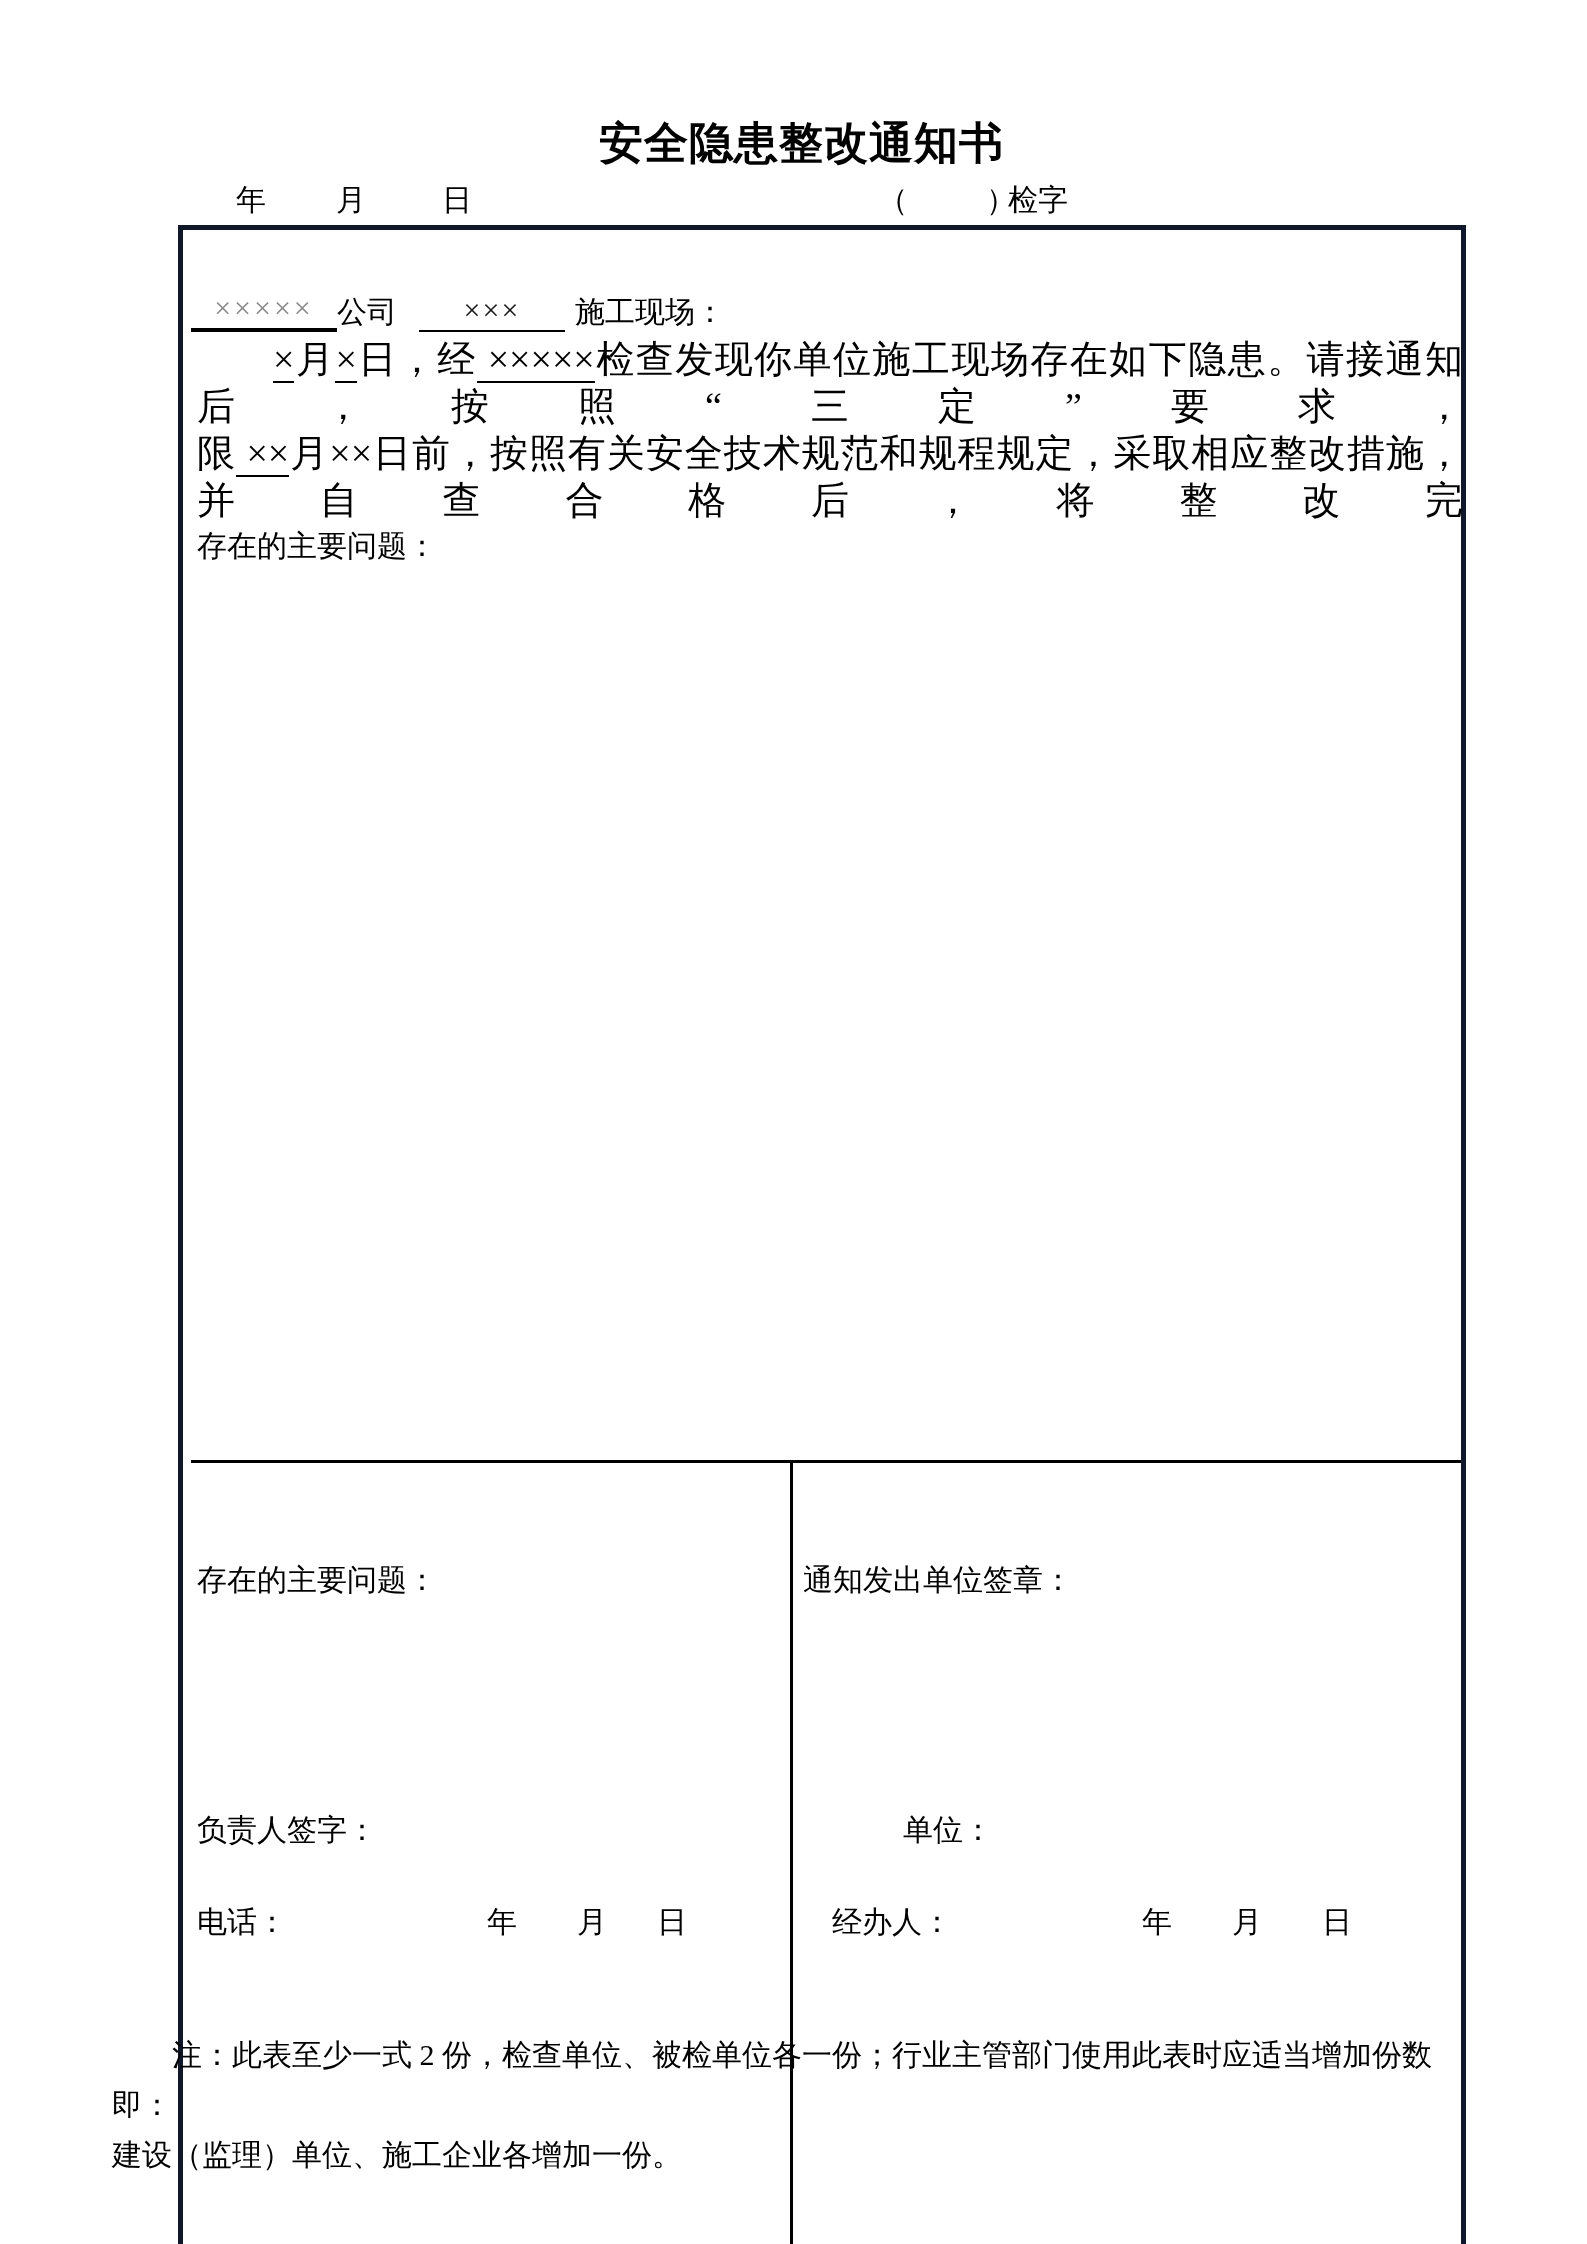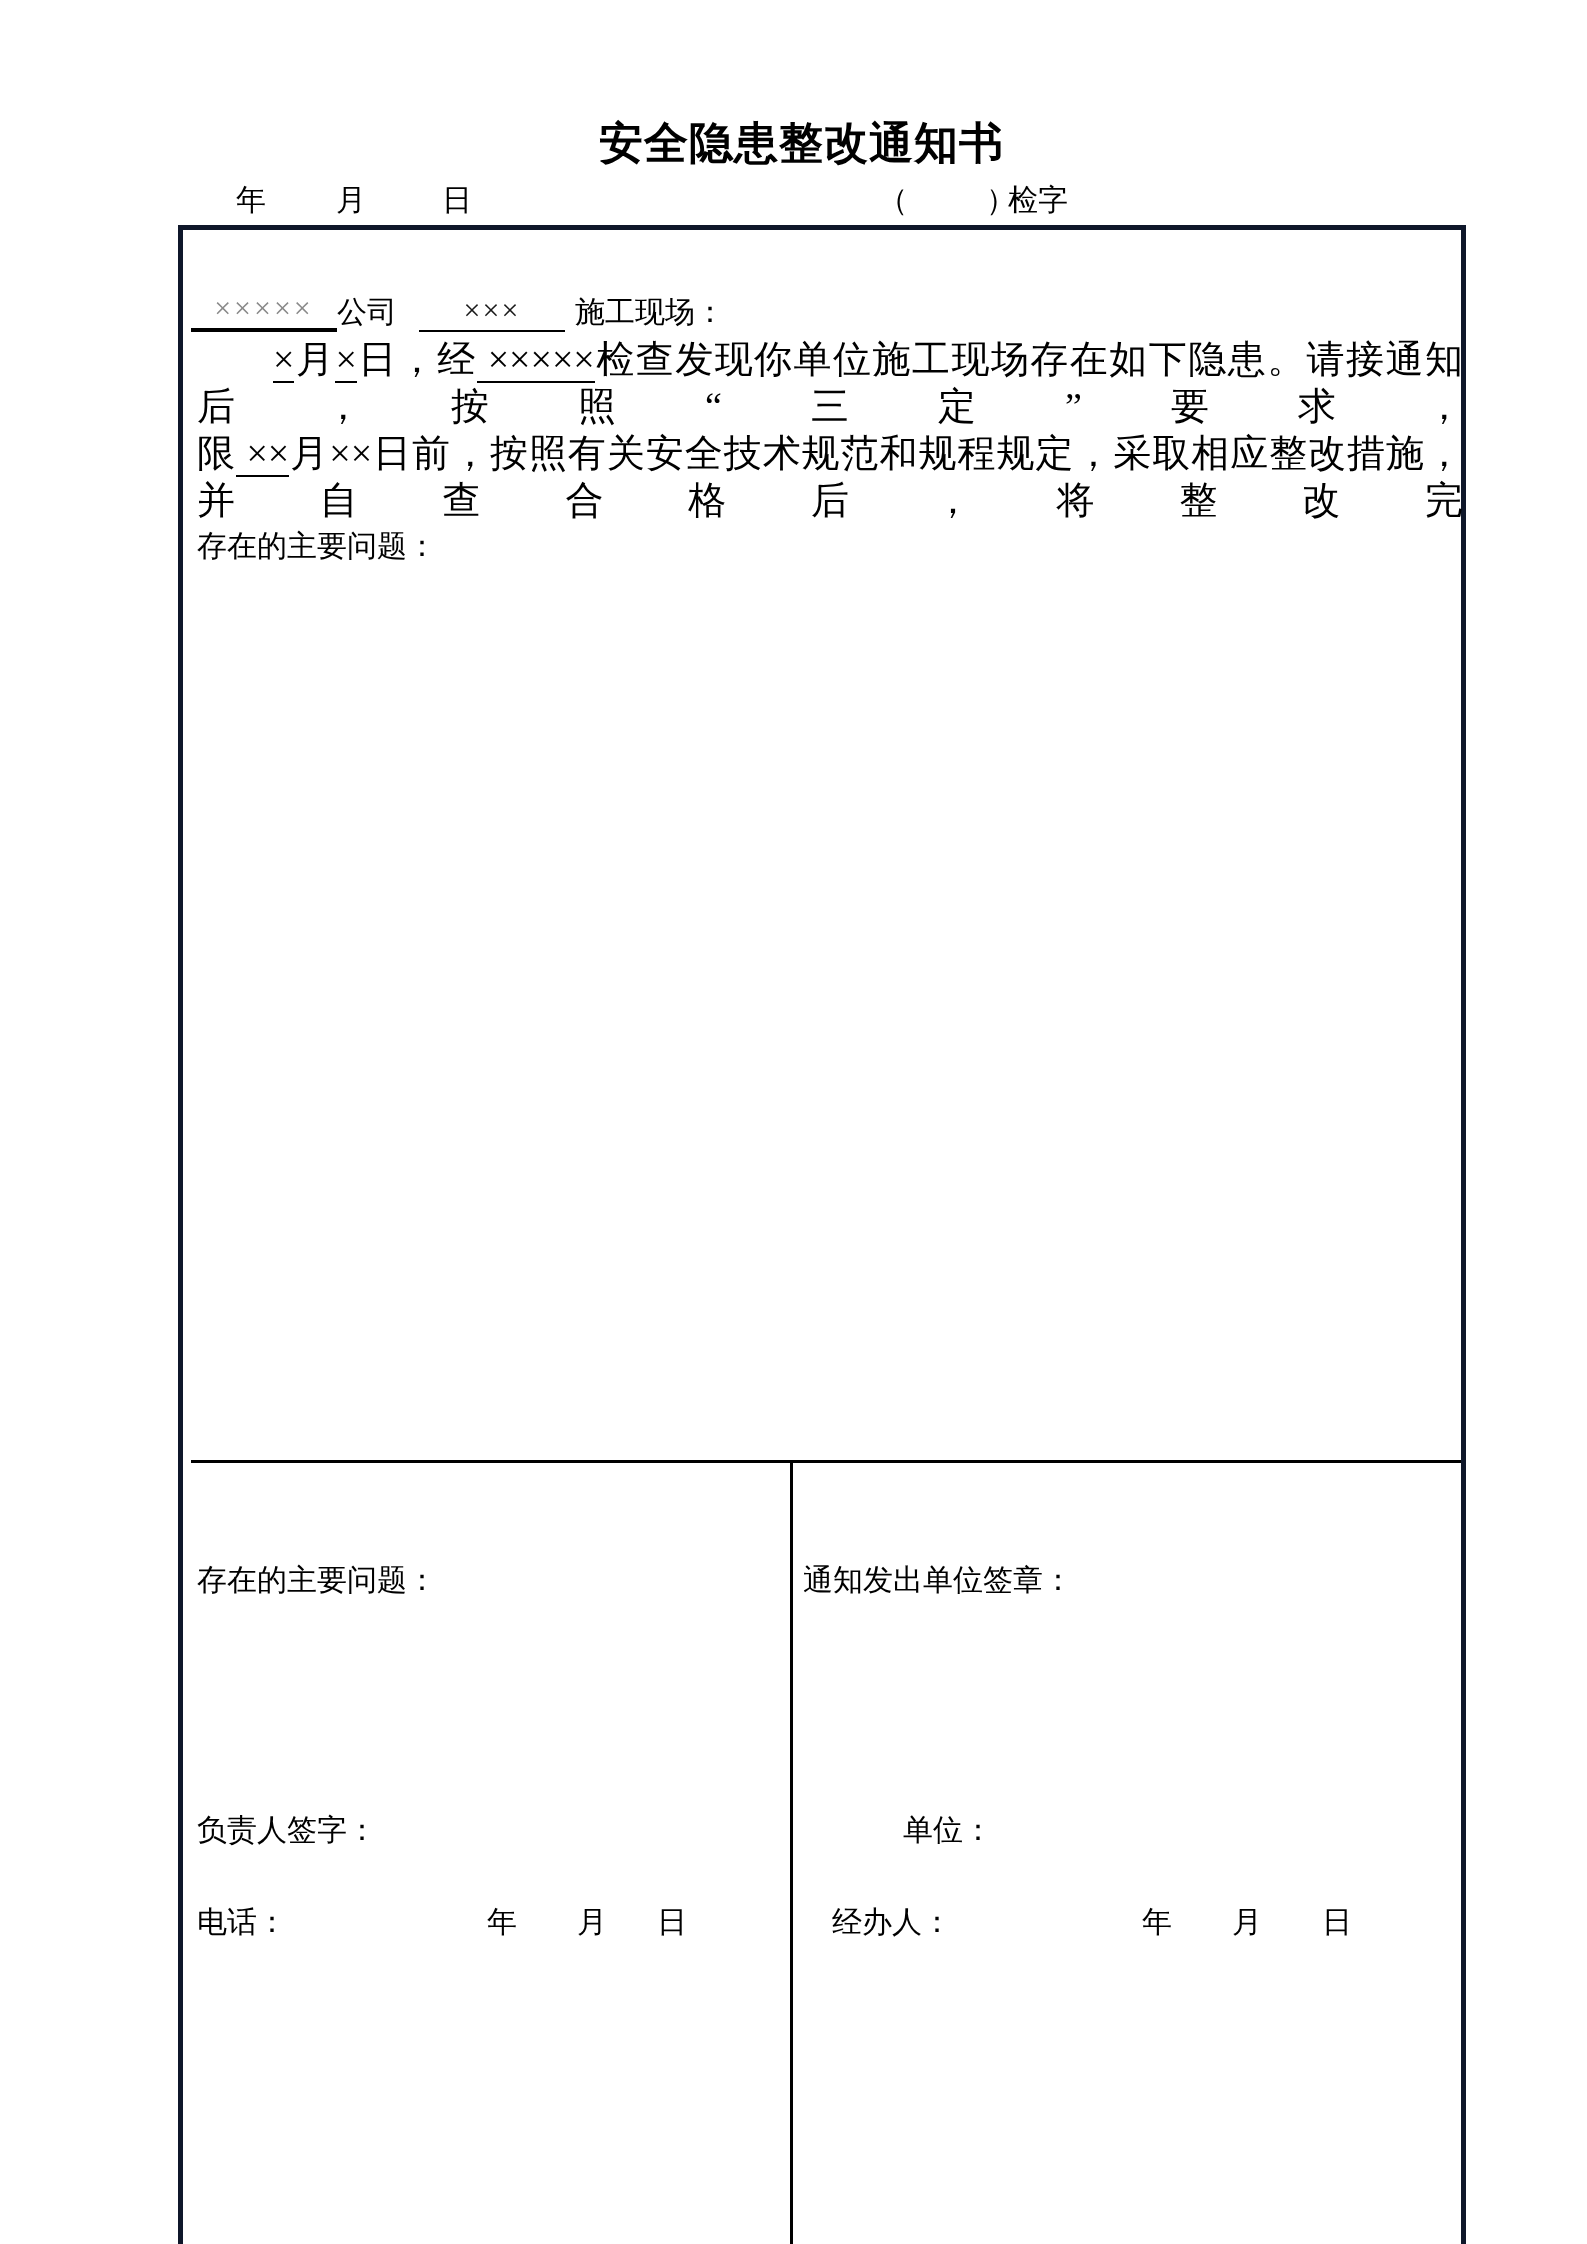--- a/index.html
+++ b/index.html
@@ -132,14 +132,18 @@
     <div class="abs lc-m">月</div>
     <div class="abs lc-d">日</div>
 
     <div class="abs rc-agent">经办人：</div>
     <div class="abs rc-y">年</div>
     <div class="abs rc-m">月</div>
     <div class="abs rc-d">日</div>
 
   </div>
 
+  <div class="abs note">
+    <div class="line1">注：此表至少一式 2 份，检查单位、被检单位各一份；行业主管部门使用此表时应适当增加份数即：</div>
+    <div class="line2">建设（监理）单位、施工企业各增加一份。</div>
+  </div>
 
 </div>
 
 </body></html>

